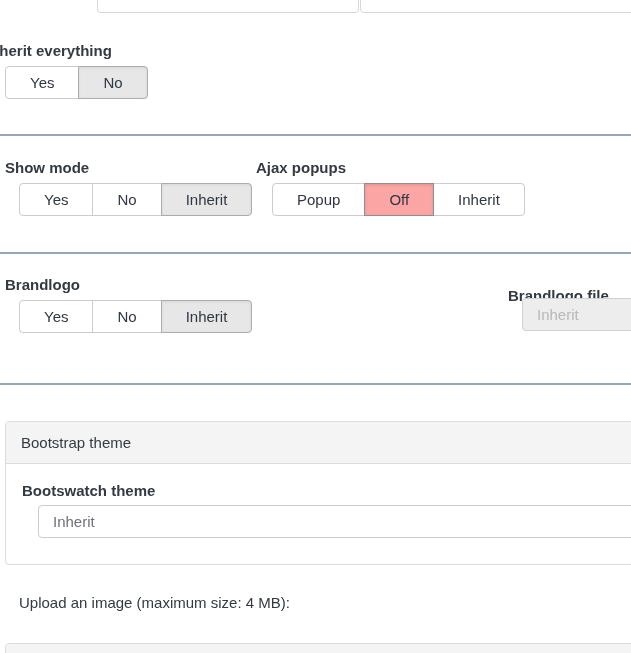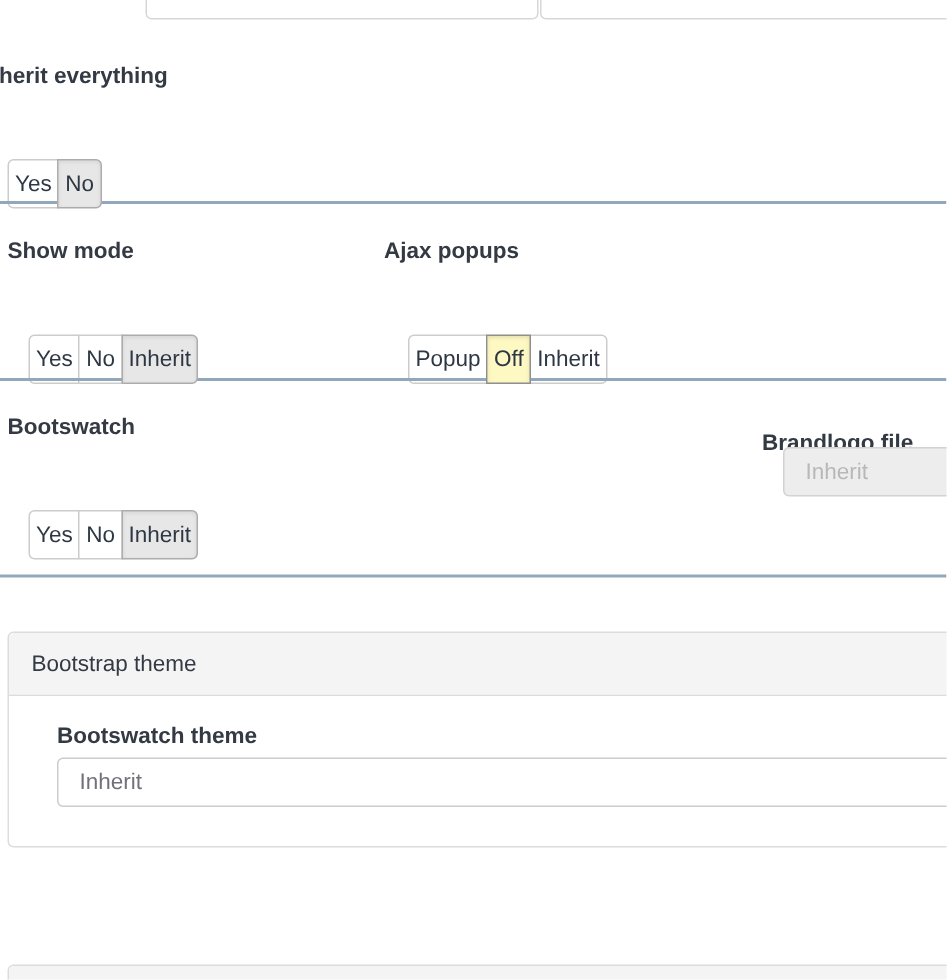--- a/index.html
+++ b/index.html
@@ -25,33 +25,33 @@
     position:absolute; font-size:15px; font-weight:bold; color:#333a44;
     white-space:nowrap; line-height:16px;
   }
 
   .divider {
     position:absolute; left:0; width:631px; height:2px; background:#91a7bb;
   }
 
   .btn-group { position:absolute; display:inline-flex; }
   .btn {
-    height:33px; padding:0 4px; font-size:15px; line-height:31px;
+    height:33px; padding:0 24px; font-size:15px; line-height:31px;
     font-family:"Liberation Sans", sans-serif;
     color:#2e3744; background:#ffffff; border:1px solid #cccccc;
-    margin-left:-1px; cursor:pointer; white-space:nowrap;margin-top:40px;
+    margin-left:-1px; cursor:pointer; white-space:nowrap;
   }
   .btn:first-child { margin-left:0; border-top-left-radius:4px; border-bottom-left-radius:4px; }
   .btn:last-child { border-top-right-radius:4px; border-bottom-right-radius:4px; }
   .btn.active-light {
     background:#e7e7e7; border-color:#acacac; position:relative; z-index:1;
     box-shadow:inset 0 1px 3px rgba(0,0,0,.08);
   }
   .btn.active-dark {
-    background:#fef9c3; border-color:#8f8f8f; position:relative; z-index:1;
+    background:#fca5a5; border-color:#8f8f8f; position:relative; z-index:1;
     box-shadow:inset 0 1px 3px rgba(0,0,0,.12);
   }
 
   .text-input {
     position:absolute; height:33px; border:1px solid #cccccc; border-radius:4px;
     font-family:"Liberation Sans", sans-serif; font-size:15px; padding:0 14px;
     color:#71717b; background:#ffffff; outline:none;
   }
   .text-input:disabled, .text-input.disabled {
     background:#ededed; border-color:#d2d2d2; color:#b8b8b8;
@@ -97,38 +97,39 @@
 
   <div class="field-label" style="left:256px; top:160px;">Ajax popups</div>
   <div class="btn-group" style="left:272px; top:183px;align-items:center;">
     <button class="btn">Popup</button>
     <button class="btn active-dark">Off</button>
     <button class="btn">Inherit</button>
   </div>
 
   <div class="divider" style="top:252px;"></div>
 
-  <div class="field-label" style="left:5px; top:277px;">Bootswatch</div>
+  <div class="field-label" style="left:5px; top:277px;">Brandlogo</div>
   <div class="btn-group" style="left:19px; top:300px;">
     <button class="btn">Yes</button>
     <button class="btn">No</button>
     <button class="btn active-light">Inherit</button>
   </div>
 
   <div class="field-label" style="left:508px; top:288px;">Brandlogo file</div>
   <input class="text-input disabled" style="left: 522px; top: 298px; width: 140px;" disabled="" placeholder="Inherit">
 
   <div class="divider" style="top:383px;"></div>
 
   <div class="panel" style="top:421px; height:144px;">
     <div class="panel-heading">Bootstrap theme</div>
     <div class="panel-body">
-      <div class="field-label" style="left:32px; top:19px;">Bootswatch theme</div>
+      <div class="field-label" style="left:16px; top:19px;">Bootswatch theme</div>
       <input class="text-input" style="left: 32px; top: 41px; width: 640px;" value="Inherit">
     </div>
   </div>
 
+  <div class="note-text" style="left:19px; top:594px;">Upload an image (maximum size: 4 MB):</div>
 
   <div class="panel" style="top:643px; height:60px;">
     <div class="panel-heading"></div>
   </div>
 
 </div>
 
 </body></html>

